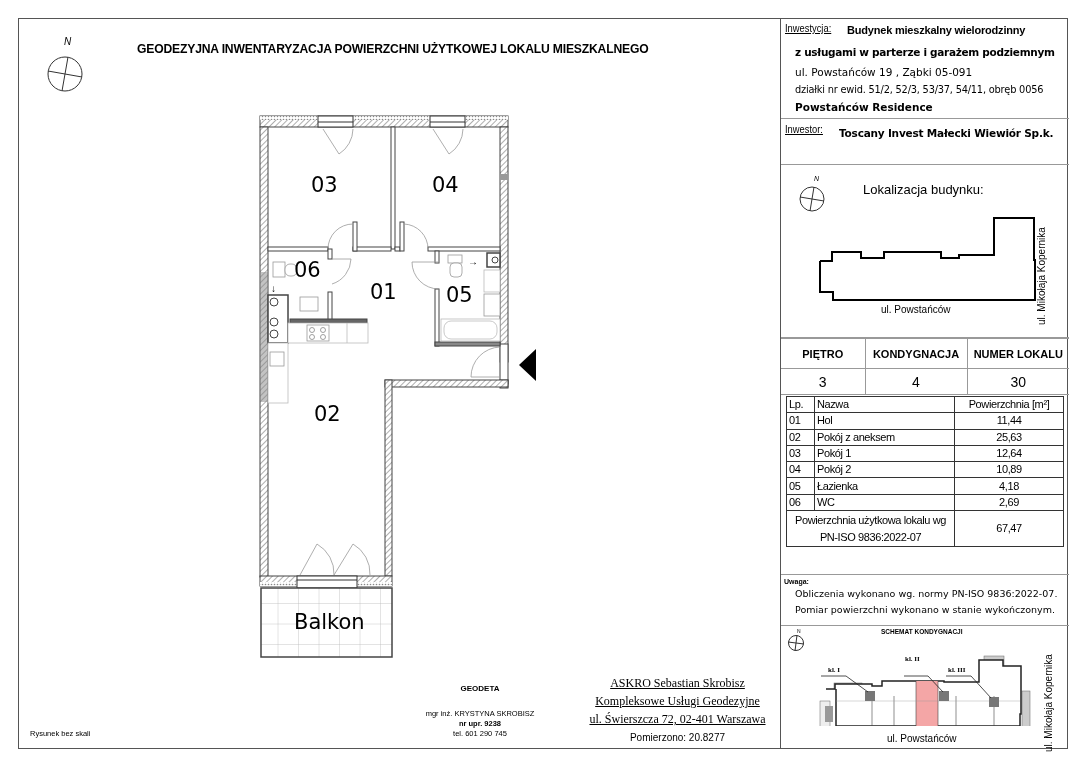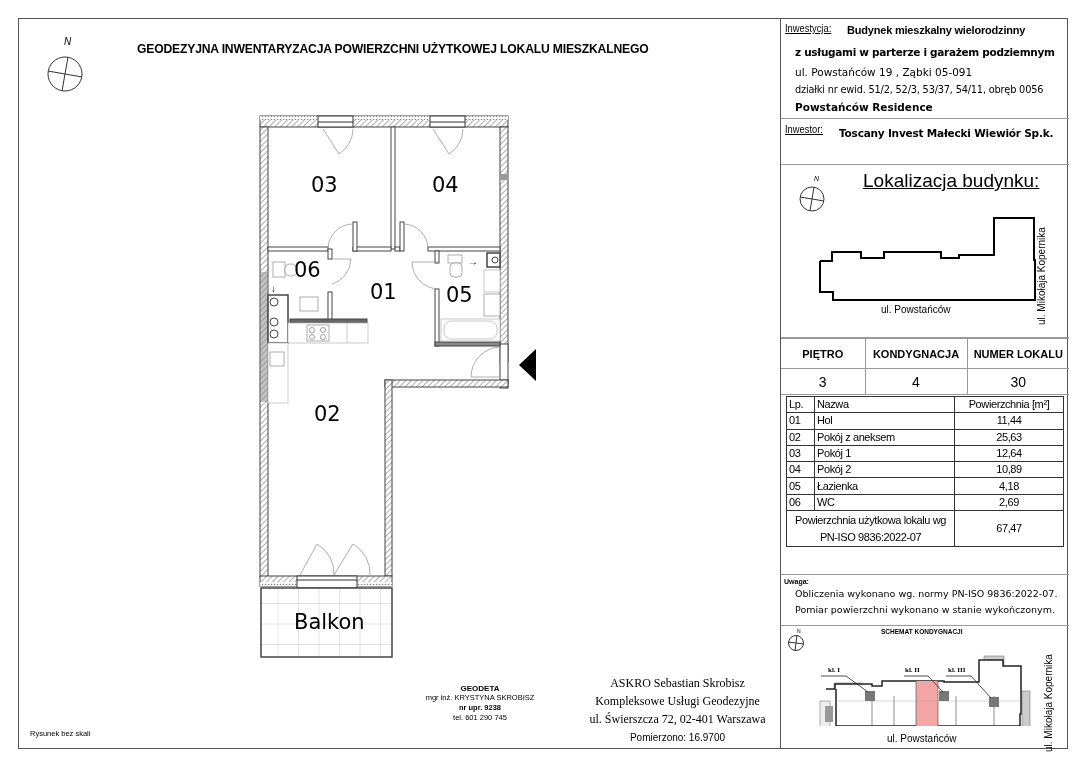--- a/index.html
+++ b/index.html
@@ -24,21 +24,21 @@
   .stat-table tr.vals td { height: 26px; font-size: 14px; }
   .stat-table td.h { font-weight: bold; font-size: 11px; }
 
   .area-table { position: absolute; left: 5px; top: 378px; width: 278px; border-collapse: collapse; font-size: 11px; }
   .area-table td { border: 1px solid #333; height: 16.3px; padding: 0 2px; line-height: 15px; letter-spacing: -0.4px; }
   .area-table td.num { text-align: center; }
   .area-table td.lp { width: 28px; }
   .area-table td.nm { width: 140px; }
 
   .footer-txt { font-size: 10px; text-align: center; white-space: nowrap; }
-  .serif { font-family: "Liberation Serif", serif; }
+  .serif { font-family: "Liberation Serif", serif; text-decoration: underline; }
 
   svg text { font-family: "Liberation Sans", sans-serif; }
 </style>
 </head>
 <body>
 
 <div class="sheet">
   <div class="frame"></div>
 
   <div class="abs compass-n" style="left:64px;top:36px;">N</div>
@@ -182,21 +182,21 @@
       <div class="info-line calibri" style="top:66px;font-size:9.8px;letter-spacing:-0.2px;">działki nr ewid. 51/2, 52/3, 53/37, 54/11, obręb 0056</div>
       <div class="info-line info-bold calibri" style="top:83px;font-size:10.5px;">Powstańców Residence</div>
     </div>
 
     <div class="sec" style="top:101px;height:46px;">
       <span class="abs lbl-small" style="left:4px;top:4px;">Inwestor:</span>
       <div class="abs info-bold calibri" style="left:58px;top:8px;font-size:10.5px;white-space:nowrap;letter-spacing:-0.2px;">Toscany Invest Małecki Wiewiór Sp.k.</div>
     </div>
 
     <div class="sec" style="top:147px;height:173px;">
-      <div class="abs" style="left:82px;top:5px;font-size:19px;text-decoration:underline;white-space:nowrap;">Lokalizacja budynku:</div>
+      <div class="abs" style="left:82px;top:17px;font-size:13px;white-space:nowrap;">Lokalizacja budynku:</div>
       <div class="abs" style="left:33px;top:10px;font-size:7px;font-style:italic;">N</div>
       <svg class="abs" style="left:17px;top:20px;" width="28" height="28">
         <circle cx="14" cy="14" r="12" fill="none" stroke="#333"></circle>
         <line x1="16" y1="2" x2="12" y2="26" stroke="#333"></line>
         <line x1="2" y1="12" x2="26" y2="16" stroke="#333"></line>
       </svg>
       <svg class="abs" style="left:30px;top:45px;" width="230" height="100">
         <polyline points="9,51 21,51 21,42 50,42 50,48 73,48 73,42 130,42 130,48 148,48 148,45 183,45 183,8 223,8 223,50 224,50 224,90 22,90 22,82 9,82 9,51" fill="none" stroke="#000" stroke-width="2"></polyline>
       </svg>
       <div class="abs" style="left:100px;top:139px;font-size:10px;white-space:nowrap;">ul. Powstańców</div>
@@ -310,35 +310,35 @@
         <rect x="173" y="51" width="10" height="10" fill="#777"></rect>
 
         <line x1="5" y1="30" x2="30" y2="30" stroke="#222" stroke-width="0.8"></line>
         <line x1="30" y1="30" x2="52" y2="46" stroke="#222" stroke-width="0.8"></line>
         <line x1="88" y1="30" x2="112" y2="30" stroke="#222" stroke-width="0.8"></line>
         <line x1="112" y1="30" x2="127" y2="46" stroke="#222" stroke-width="0.8"></line>
         <line x1="130" y1="30" x2="155" y2="30" stroke="#222" stroke-width="0.8"></line>
         <line x1="155" y1="30" x2="175" y2="52" stroke="#222" stroke-width="0.8"></line>
       </svg>
       <div class="abs" style="left:47px;top:40px;font-size:7px;font-weight:bold;font-family:'Liberation Serif',serif;">kl. I</div>
-      <div class="abs" style="left:124px;top:40px;font-size:7px;font-weight:bold;font-family:'Liberation Serif',serif;">kl. II</div>
+      <div class="abs" style="left:124px;top:29px;font-size:7px;font-weight:bold;font-family:'Liberation Serif',serif;">kl. II</div>
       <div class="abs" style="left:167px;top:40px;font-size:7px;font-weight:bold;font-family:'Liberation Serif',serif;">kl. III</div>
       <div class="abs" style="left:106px;top:107px;font-size:10px;white-space:nowrap;">ul. Powstańców</div>
       <div class="abs" style="left:262px;top:126px;font-size:10px;white-space:nowrap;transform:rotate(-90deg);transform-origin:left top;">ul. Mikołaja  Kopernika</div>
     </div>
   </div>
 
   <div class="abs" style="left:30px;top:729px;font-size:7.5px;">Rysunek bez skali</div>
 
   <div class="abs" style="left:415px;top:684px;width:130px;">
     <div class="footer-txt" style="font-weight:bold;font-size:8px;">GEODETA</div>
-    <div class="footer-txt" style="font-size:7.5px;margin-top:0;">mgr inż. KRYSTYNA SKROBISZ</div>
+    <div class="footer-txt" style="font-size:7.5px;margin-top:16px;">mgr inż. KRYSTYNA SKROBISZ</div>
     <div class="footer-txt" style="font-size:7.5px;margin-top:1px;font-weight:bold;">nr upr. 9238</div>
     <div class="footer-txt" style="font-size:7.5px;margin-top:1px;">tel. 601 290 745</div>
   </div>
 
   <div class="abs" style="left:575px;top:676px;width:205px;">
     <div class="footer-txt serif" style="font-size:12px;">ASKRO Sebastian Skrobisz</div>
     <div class="footer-txt serif" style="font-size:12px;margin-top:3px;">Kompleksowe Usługi Geodezyjne</div>
     <div class="footer-txt serif" style="font-size:12px;margin-top:3px;">ul. Świerszcza 72, 02-401 Warszawa</div>
-    <div class="footer-txt" style="font-size:10px;margin-top:5px;">Pomierzono: 16.9700</div>
+    <div class="footer-txt" style="font-size:10px;margin-top:5px;">Pomierzono: 20.8277</div>
   </div>
 </div>
 
 </body></html>

